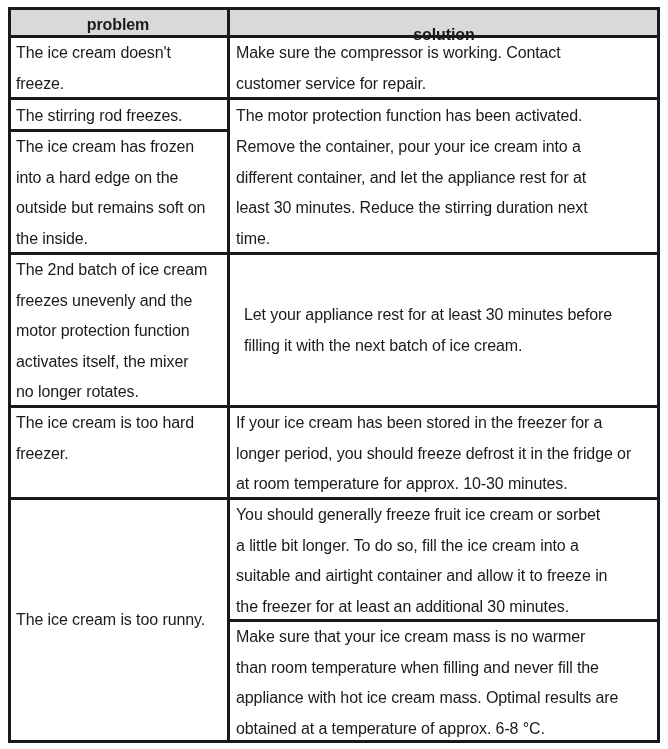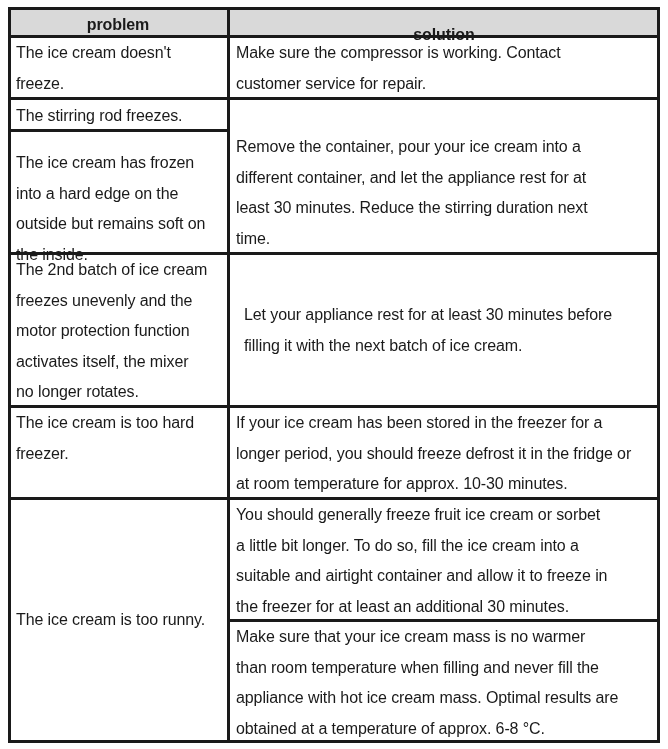--- a/index.html
+++ b/index.html
@@ -27,22 +27,25 @@
     <div>freeze.</div>
   </div>
   <div class="cell" style="left:220px;top:30px;width:432px;">
     <div>Make sure the compressor is working. Contact</div>
     <div>customer service for repair.</div>
   </div>
 
   <div class="cell" style="left:0;top:93px;width:220px;">
     <div>The stirring rod freezes.</div>
   </div>
+  <div class="cell" style="left:220px;top:93px;width:432px;">
+    <div>The motor protection function has been activated.</div>
+  </div>
 
-  <div class="cell" style="left:0;top:140px;width:220px;">
+  <div class="cell" style="left:0;top:124px;width:220px;">
     <div>The ice cream has frozen</div>
     <div>into a hard edge on the</div>
     <div>outside but remains soft on</div>
     <div>the inside.</div>
   </div>
   <div class="cell" style="left:220px;top:124px;width:360px;">
     <div>Remove the container, pour your ice cream into a</div>
     <div>different container, and let the appliance rest for at</div>
     <div>least 30 minutes. Reduce the stirring duration next</div>
     <div>time.</div>

